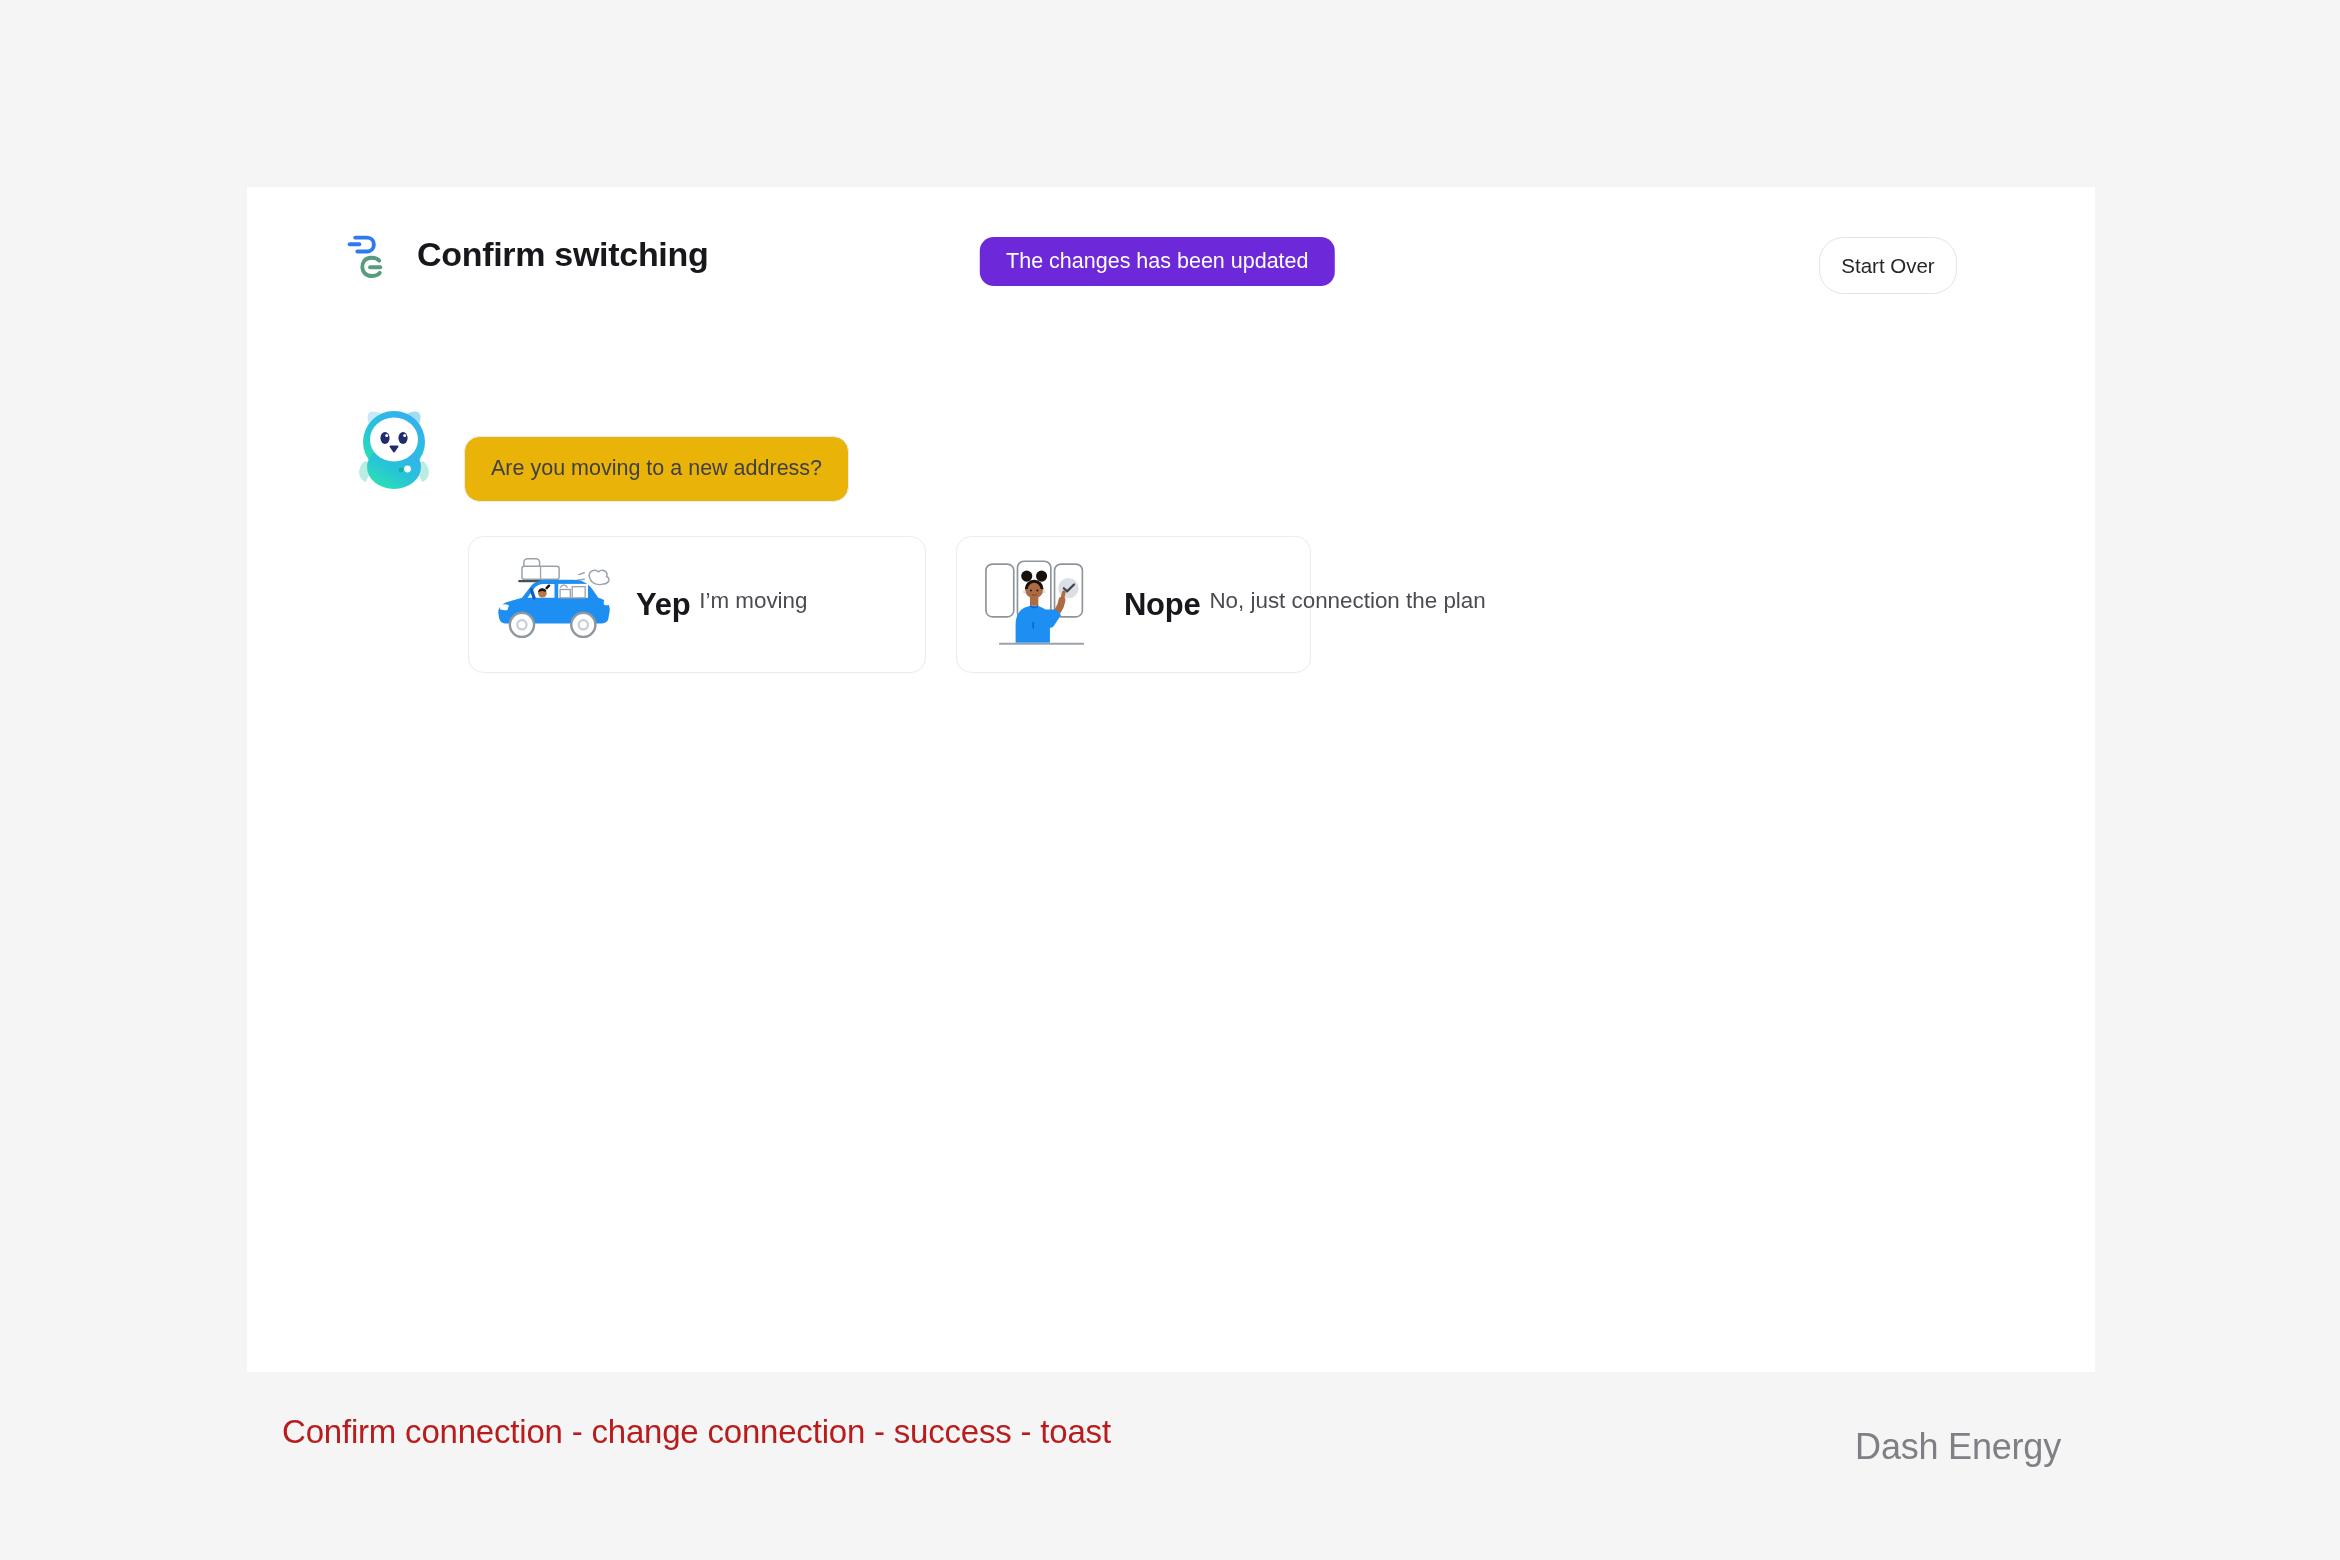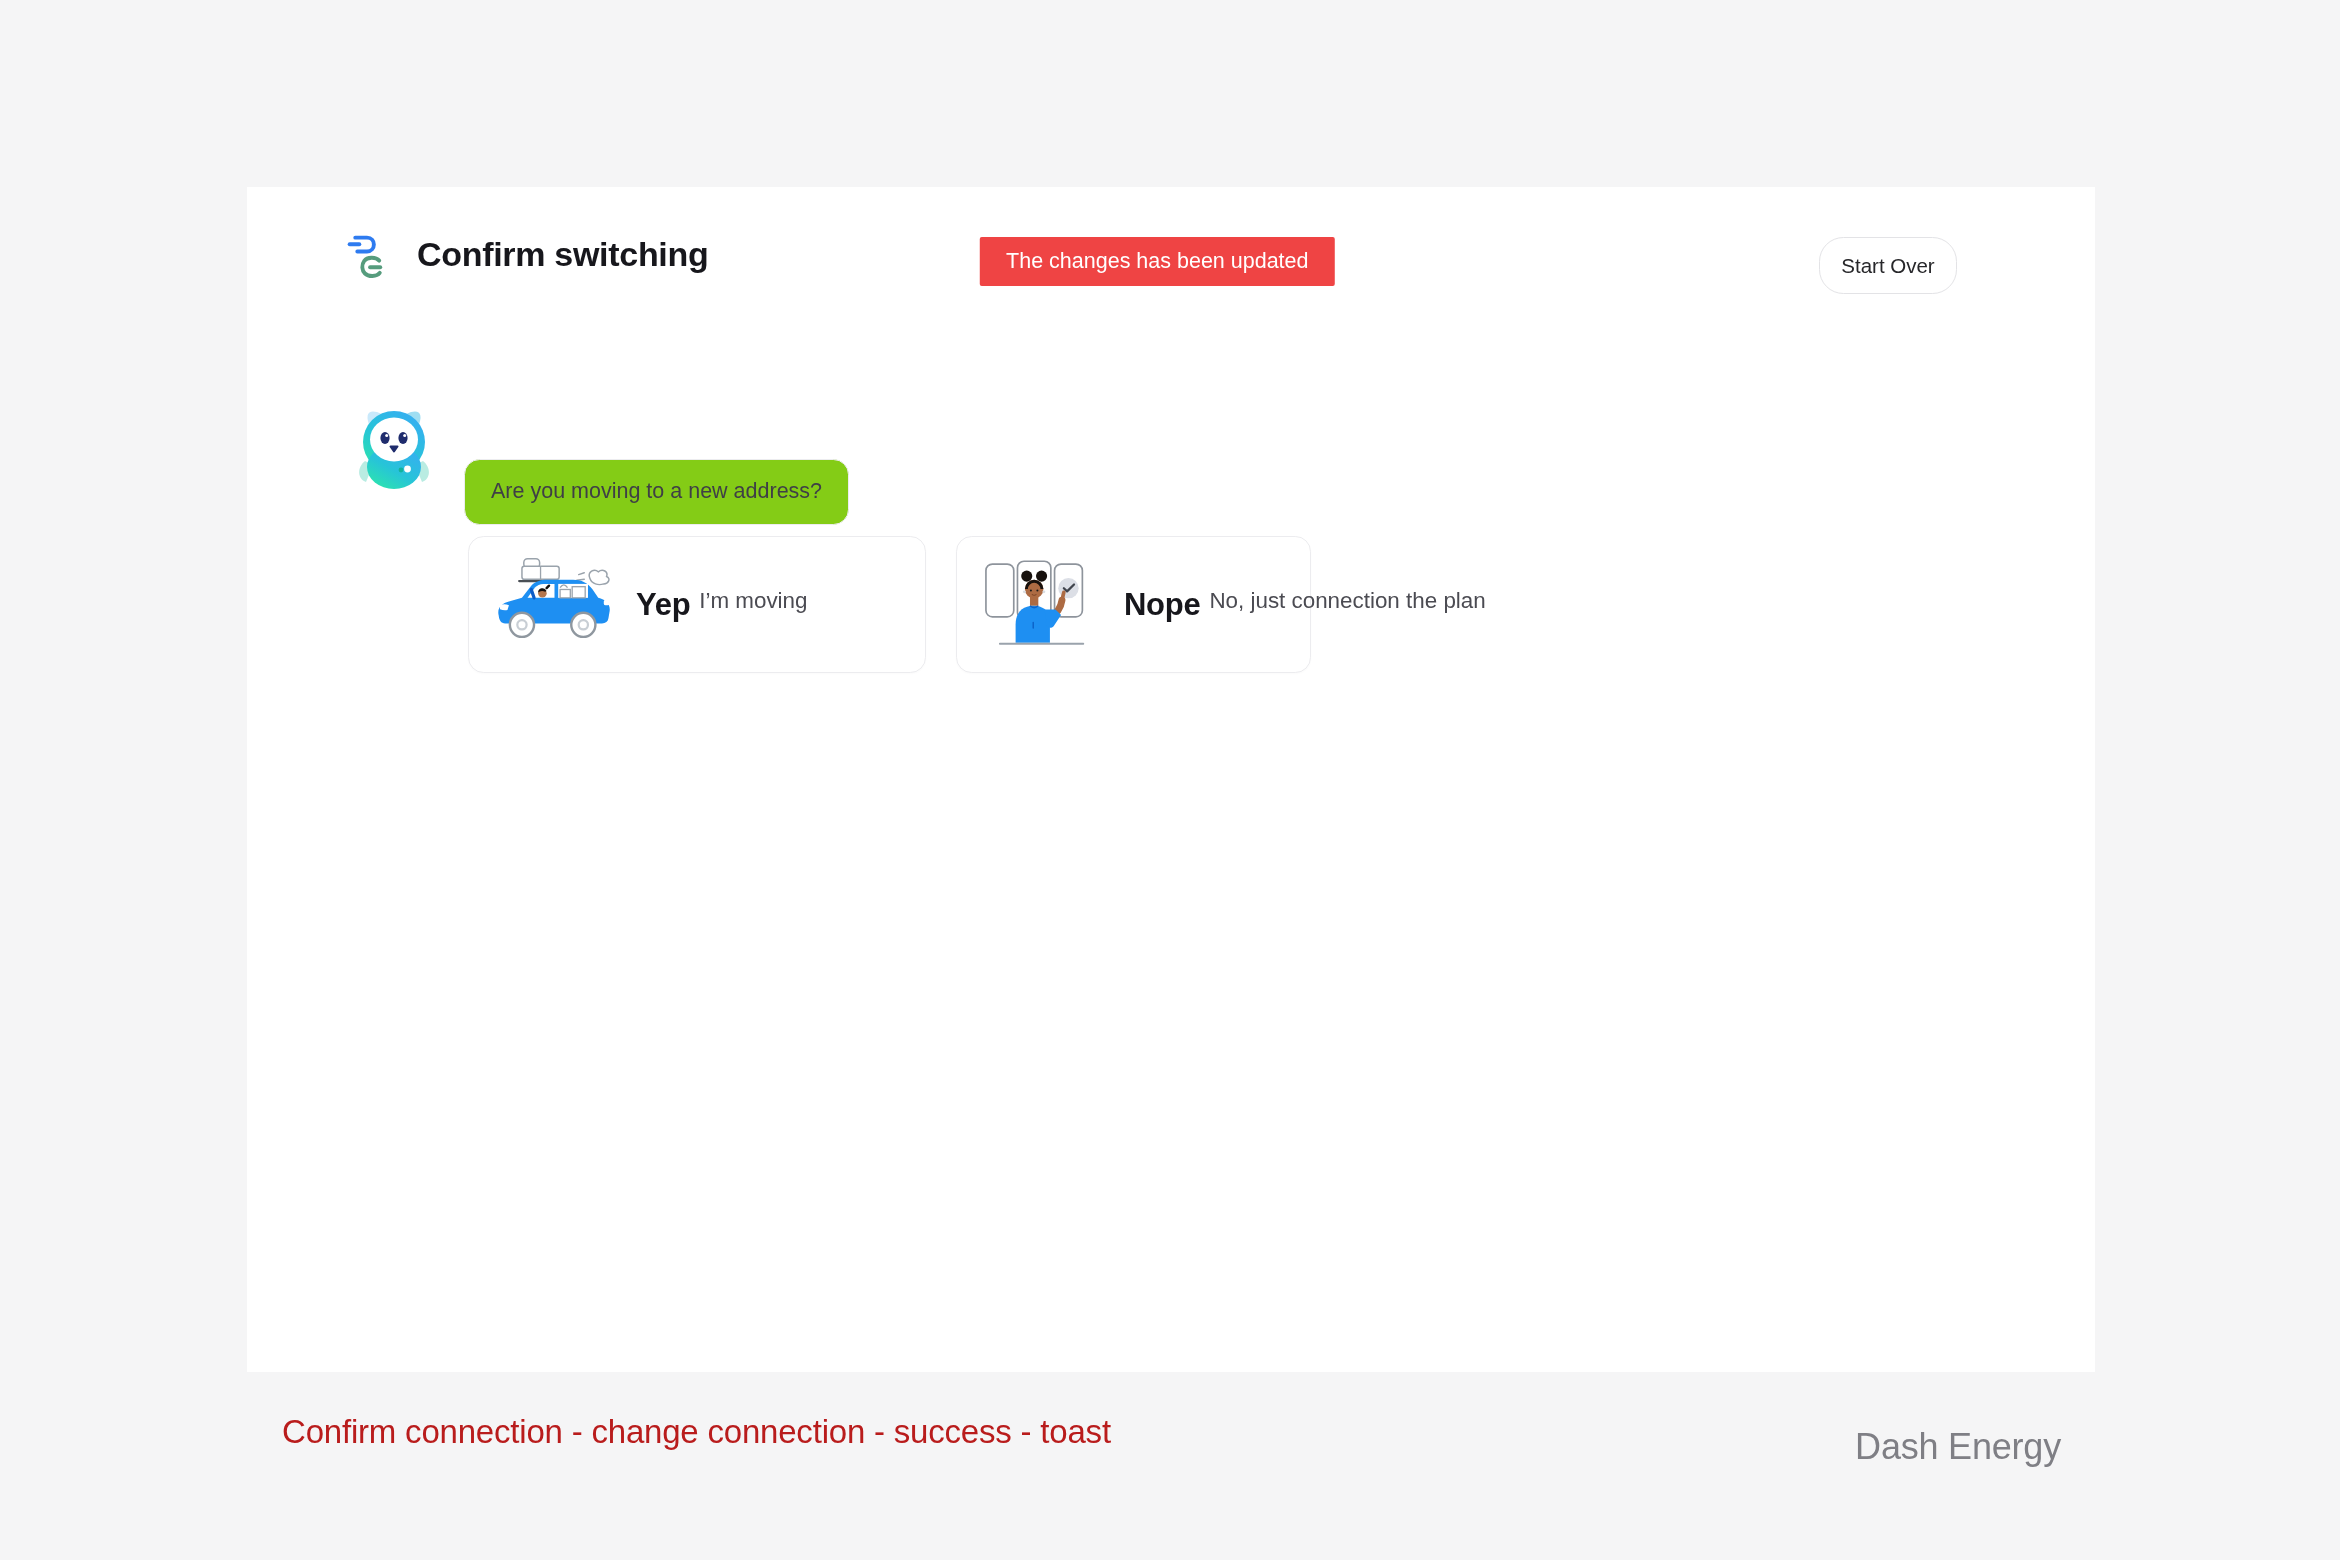--- a/index.html
+++ b/index.html
@@ -22,44 +22,44 @@
     width:49px;height:49px;
   }
   .page-title{
     position:absolute;left:170px;top:45px;
     font-size:34px;font-weight:600;color:#17171c;
     letter-spacing:-0.3px;line-height:45px;white-space:nowrap;
   }
   .toast{
     position:absolute;left:calc(50% - 13.7px);top:50px;
     transform:translateX(-50%);
-    height:49px;padding:0 26px;border-radius:2px;
-    background:#ef4444;color:#ffffff;
+    height:49px;padding:0 26px;border-radius:14px;
+    background:#6d28d9;color:#ffffff;
     font-size:21.5px;line-height:49px;white-space:nowrap;
   }
   .start-over{
     position:absolute;right:138px;top:50px;
     width:138px;height:57px;box-sizing:border-box;
     border:1.5px solid #e3e3e6;border-radius:24.4px;
     background:#ffffff;color:#27272a;
     font-size:20.5px;line-height:46px;text-align:center;
     cursor:pointer;white-space:nowrap;
   }
   
   .avatar{
     position:absolute;left:110px;top:218px;
     width:74px;height:86px;
   }
   .bubble{
     position:absolute;left:217px;top:249px;
     height:66px;box-sizing:border-box;
     border:1.5px solid #ececef;border-radius:15.6px;
-    background:#84cc16;
+    background:#eab308;
     padding:0 26px;
-    font-size:21.5px;color:#3f3f46;line-height:63px;white-space:nowrap;margin-top:23px;
+    font-size:21.5px;color:#3f3f46;line-height:63px;white-space:nowrap;
   }
   
   .card{
     position:absolute;top:349px;height:137px;box-sizing:border-box;
     border:1.5px solid #ececef;border-radius:15.6px;
     background:#fff;box-shadow:0 1px 2px rgba(0,0,0,0.02);
     display:flex;align-items:center;
     padding-left:24.4px;gap:19.5px;
     cursor:pointer;
   }

